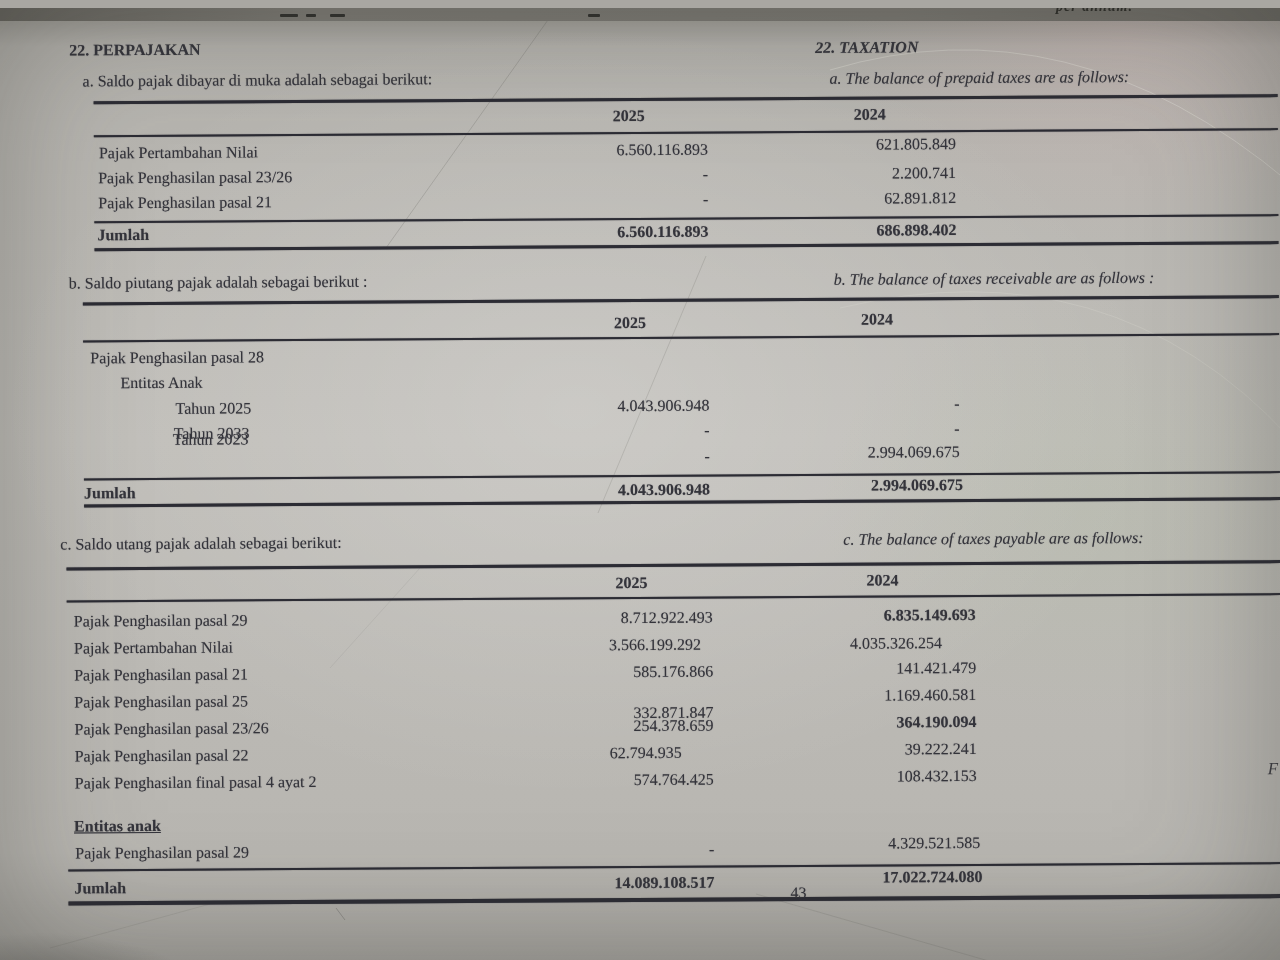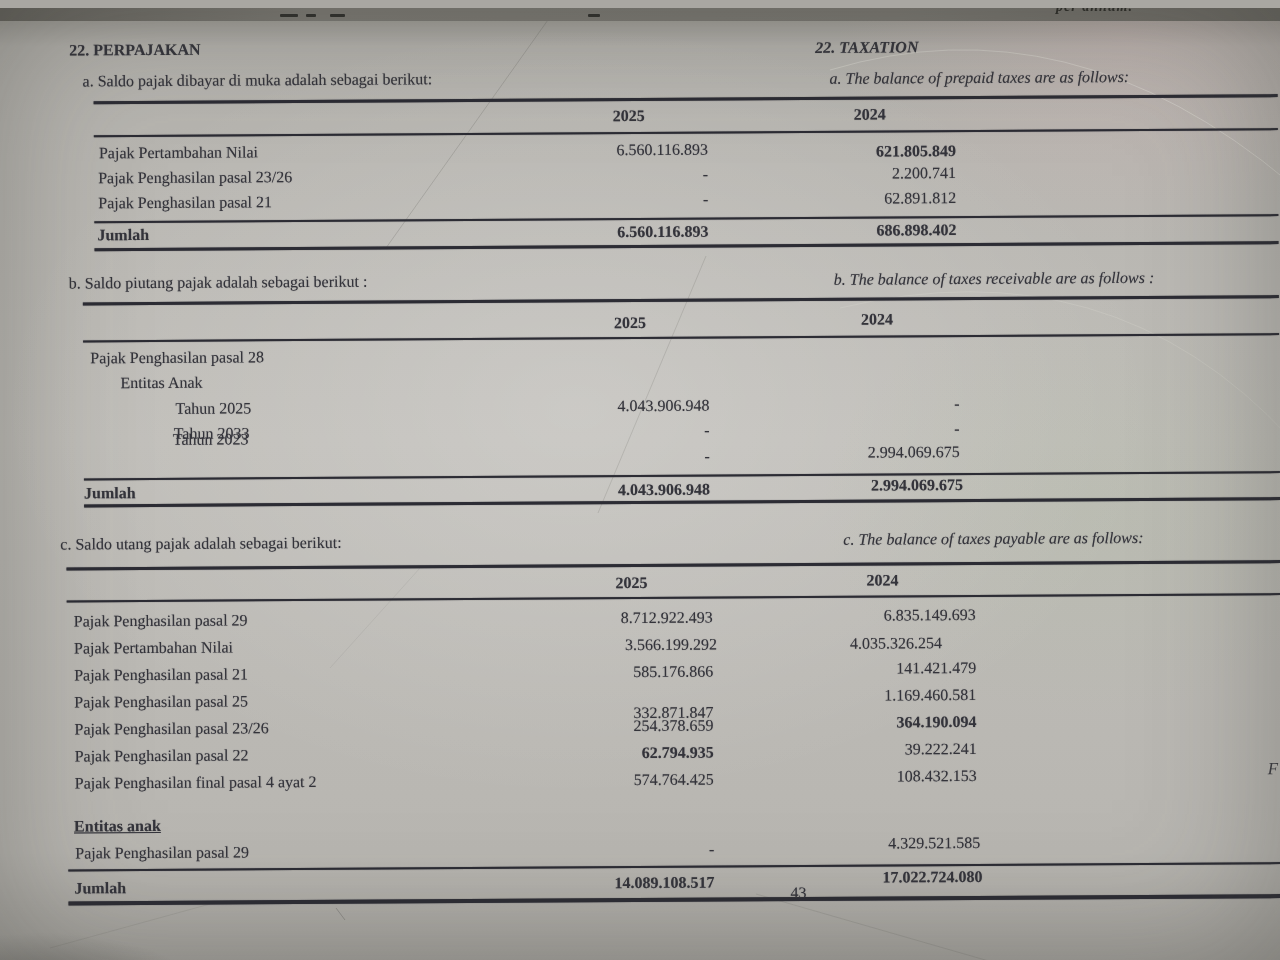--- a/index.html
+++ b/index.html
@@ -67,21 +67,21 @@
     <div class="abs txt i" style="left:832px;top:63px;">a.  The balance of prepaid taxes are as follows:</div>
 
     <div class="rule" style="left:96px;top:90px;width:1184px;height:3px;"></div>
     <div class="abs txt b" style="left:601px;top:99px;width:60px;text-align:center;">2025</div>
     <div class="abs txt b" style="left:842px;top:99px;width:60px;text-align:center;">2024</div>
     <div class="rule" style="left:96px;top:124px;width:1184px;height:2px;"></div>
 
     <div>
       <div class="abs txt" style="left:101px;top:133px;">Pajak Pertambahan Nilai</div>
       <div class="v25 txt" style="left:550px;top:133px;">6.560.116.893</div>
-      <div class="v24 txt" style="left:798px;top:136px;font-weight:bold;">621.805.849</div>
+      <div class="v24 txt" style="left:798px;top:129px;">621.805.849</div>
     </div>
     <div>
       <div class="abs txt" style="left:100px;top:158px;">Pajak Penghasilan pasal 23/26</div>
       <div class="v25 txt dash" style="left:550px;top:158px;">-</div>
       <div class="v24 txt" style="left:798px;top:158px;">2.200.741</div>
     </div>
     <div>
       <div class="abs txt" style="left:100px;top:183px;">Pajak Penghasilan pasal 21</div>
       <div class="v25 txt dash" style="left:550px;top:183px;">-</div>
       <div class="v24 txt" style="left:798px;top:183px;">62.891.812</div>
@@ -137,45 +137,45 @@
     <div class="abs txt i" style="left:843px;top:524px;">c.  The balance of taxes payable are as follows:</div>
 
     <div class="rule" style="left:66px;top:556px;width:1214px;height:3px;"></div>
     <div class="abs txt b" style="left:601px;top:566px;width:60px;text-align:center;">2025</div>
     <div class="abs txt b" style="left:852px;top:565px;width:60px;text-align:center;">2024</div>
     <div class="rule" style="left:66px;top:589px;width:1214px;height:2px;"></div>
 
     <div>
       <div class="abs txt" style="left:73px;top:601px;">Pajak Penghasilan pasal 29</div>
       <div class="v25 txt" style="left:552px;top:601px;">8.712.922.493</div>
-      <div class="v24 txt" style="left:815px;top:600px;">6.835.149.693</div>
+      <div class="v24 txt" style="left:815px;top:600px;font-weight:bold;">6.835.149.693</div>
     </div>
     <div>
       <div class="abs txt" style="left:73px;top:628px;">Pajak Pertambahan Nilai</div>
-      <div class="v25 txt" style="left:556px;top:628px;">3.566.199.292</div>
+      <div class="v25 txt" style="left:540px;top:628px;">3.566.199.292</div>
       <div class="v24 txt" style="left:815px;top:628px;text-align:center;">4.035.326.254</div>
     </div>
     <div>
       <div class="abs txt" style="left:73px;top:655px;">Pajak Penghasilan pasal 21</div>
       <div class="v25 txt" style="left:552px;top:655px;">585.176.866</div>
       <div class="v24 txt" style="left:815px;top:653px;">141.421.479</div>
     </div>
     <div>
       <div class="abs txt" style="left:73px;top:682px;">Pajak Penghasilan pasal 25</div>
       <div class="v25 txt" style="left:552px;top:696px;">332.871.847</div>
       <div class="v24 txt" style="left:815px;top:680px;">1.169.460.581</div>
     </div>
     <div>
       <div class="abs txt" style="left:73px;top:709px;">Pajak Penghasilan pasal 23/26</div>
       <div class="v25 txt" style="left:552px;top:709px;">254.378.659</div>
       <div class="v24 txt" style="left:815px;top:707px;font-weight:bold;">364.190.094</div>
     </div>
     <div>
       <div class="abs txt" style="left:73px;top:736px;">Pajak Penghasilan pasal 22</div>
-      <div class="v25 txt" style="left:552px;top:736px;font-weight:bold;">62.794.935</div>
+      <div class="v25 txt" style="left:520px;top:736px;">62.794.935</div>
       <div class="v24 txt" style="left:815px;top:734px;">39.222.241</div>
     </div>
     <div>
       <div class="abs txt" style="left:73px;top:763px;">Pajak Penghasilan final pasal 4 ayat 2</div>
       <div class="v25 txt" style="left:552px;top:763px;">574.764.425</div>
       <div class="v24 txt" style="left:815px;top:761px;">108.432.153</div>
     </div>
 
     <div class="abs txt b underline" style="left:72px;top:806px;">Entitas anak</div>
     <div>

